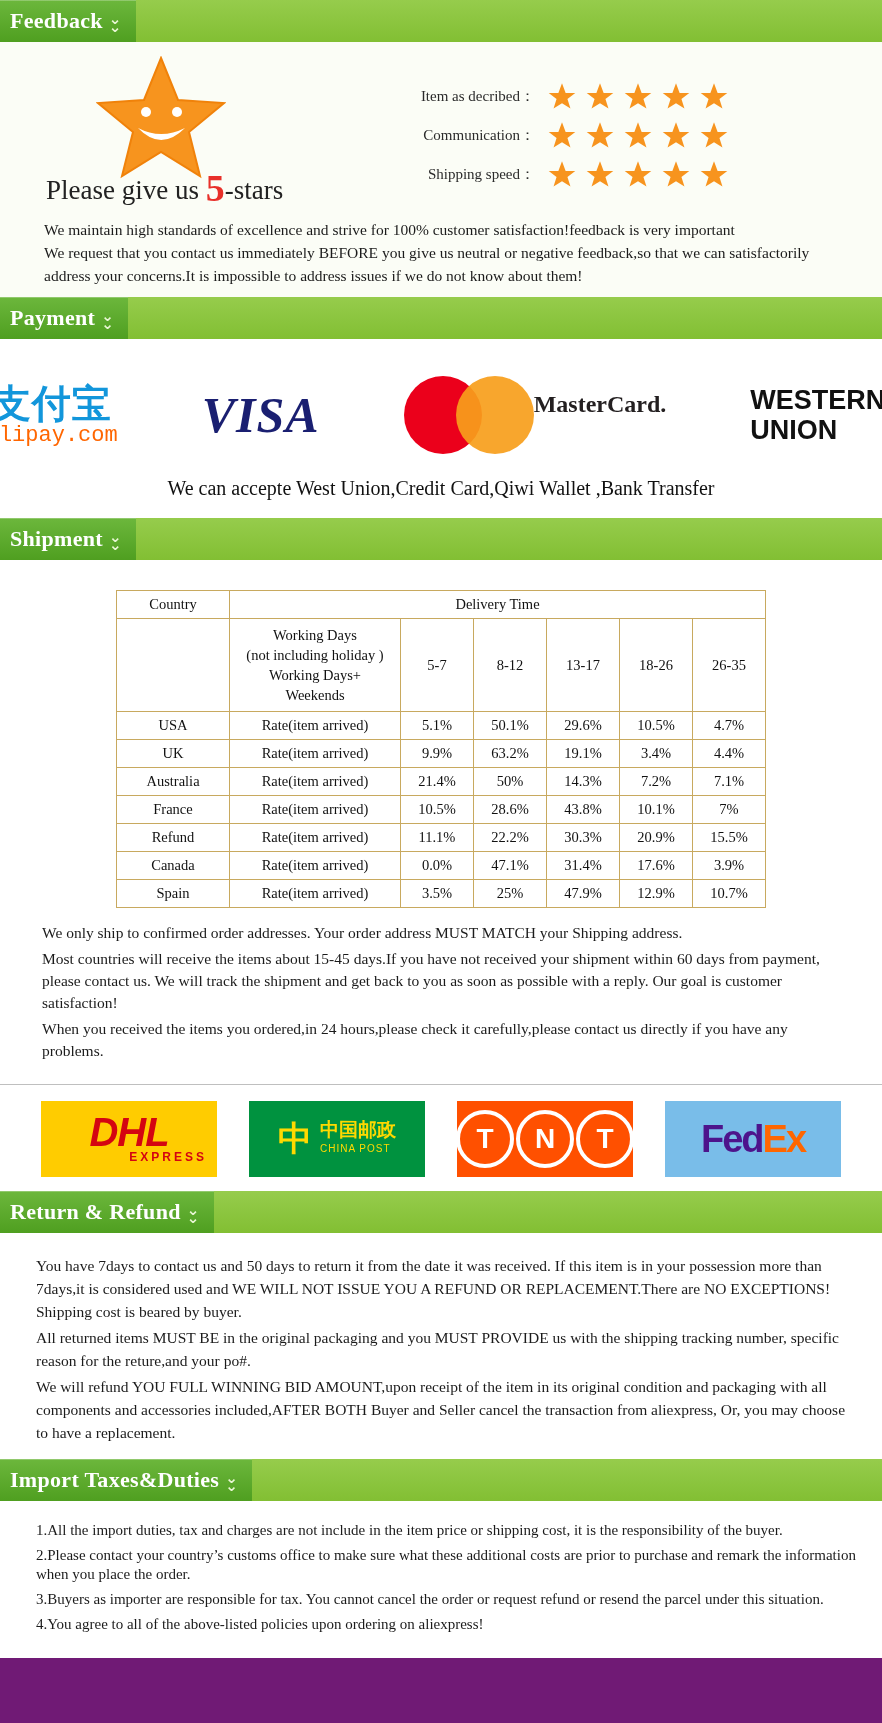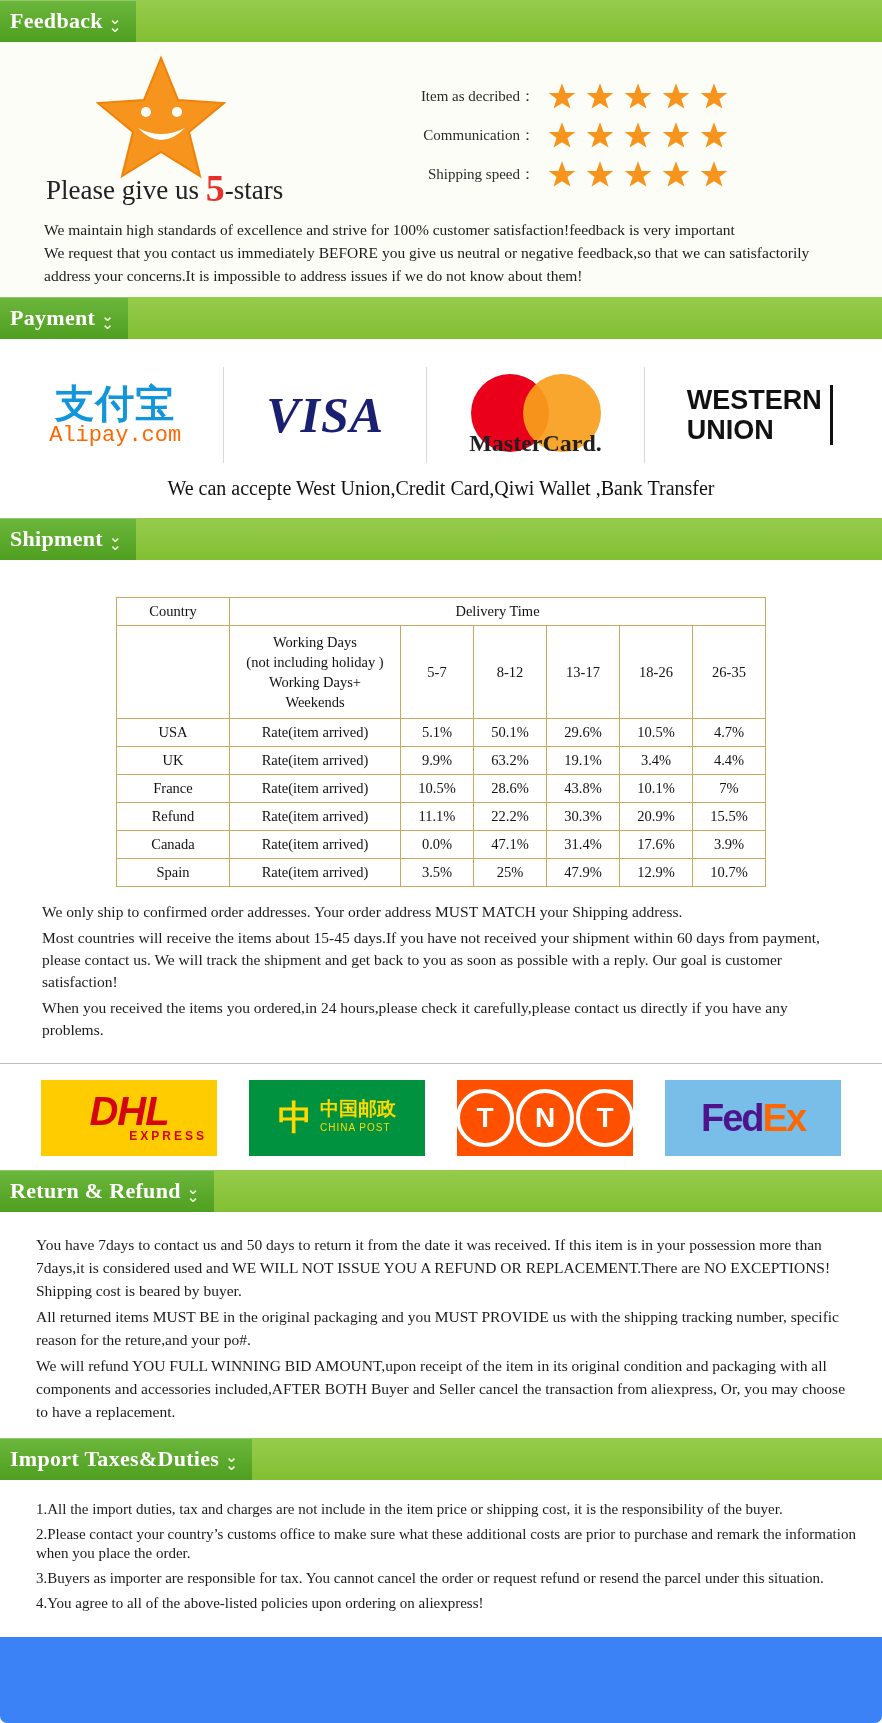--- a/index.html
+++ b/index.html
@@ -6,23 +6,22 @@
   body{
     width:882px;
     background:#ffffff;
     font-family:"Liberation Serif", serif;
     color:#222;
   }
   .page{
     width:882px;
     min-height:1723px;
     position:relative;
-    background:#3b82f6;
+    background:#701a75;
     box-sizing:border-box;
-    border-radius:7px;
   }
 
   
   .bar{
     background:#8dc63f;
     background:linear-gradient(to bottom,#96cc4c,#82bf33);
     height:42px;
     display:flex;
     align-items:center;
     position:relative;
@@ -148,21 +147,21 @@
     margin-top:2px;
   }
   .visa{
     font-size:50px;
     font-weight:bold;
     font-style:italic;
     color:#1a1f71;
     font-family:"Liberation Serif", serif;
     letter-spacing:1px;
   }
-  .mc{display:flex;flex-direction:column;align-items:center;}
+  .mc{display:flex;flex-direction:row;align-items:center;}
   .mc-circles{position:relative;width:130px;height:78px;}
   .mc-circles i{
     position:absolute;top:0;width:78px;height:78px;border-radius:50%;
   }
   .mc-circles .red{left:0;background:#eb001b;}
   .mc-circles .yel{left:52px;background:#f79e1b;opacity:.92;}
   .mc-word{
     margin-top:-22px;
     font-size:24px;
     font-weight:bold;
@@ -182,21 +181,21 @@
     padding-right:8px;
   }
   .pay-note{
     text-align:center;
     font-size:20px;
     margin:14px 0 12px 0;
     color:#111;
   }
 
   
-  .ship-body{background:#fff;padding:23px 0 0 0;}
+  .ship-body{background:#fff;padding:16px 0 0 0;}
   table.ship{
     border-collapse:collapse;
     margin:14px auto 0 auto;
     width:650px;
     font-size:14.5px;
   }
   table.ship td,table.ship th{
     border:1px solid #c8a95f;
     padding:5px 6px;
     text-align:center;
@@ -465,20 +464,29 @@
       <tr>
         <td>UK</td>
         <td>Rate(item arrived)</td>
         <td>9.9%</td>
         <td>63.2%</td>
         <td>19.1%</td>
         <td>3.4%</td>
         <td>4.4%</td>
       </tr>
       <tr>
+        <td>Australia</td>
+        <td>Rate(item arrived)</td>
+        <td>21.4%</td>
+        <td>50%</td>
+        <td>14.3%</td>
+        <td>7.2%</td>
+        <td>7.1%</td>
+      </tr>
+      <tr>
         <td>France</td>
         <td>Rate(item arrived)</td>
         <td>10.5%</td>
         <td>28.6%</td>
         <td>43.8%</td>
         <td>10.1%</td>
         <td>7%</td>
       </tr>
       <tr>
         <td>Refund</td>

